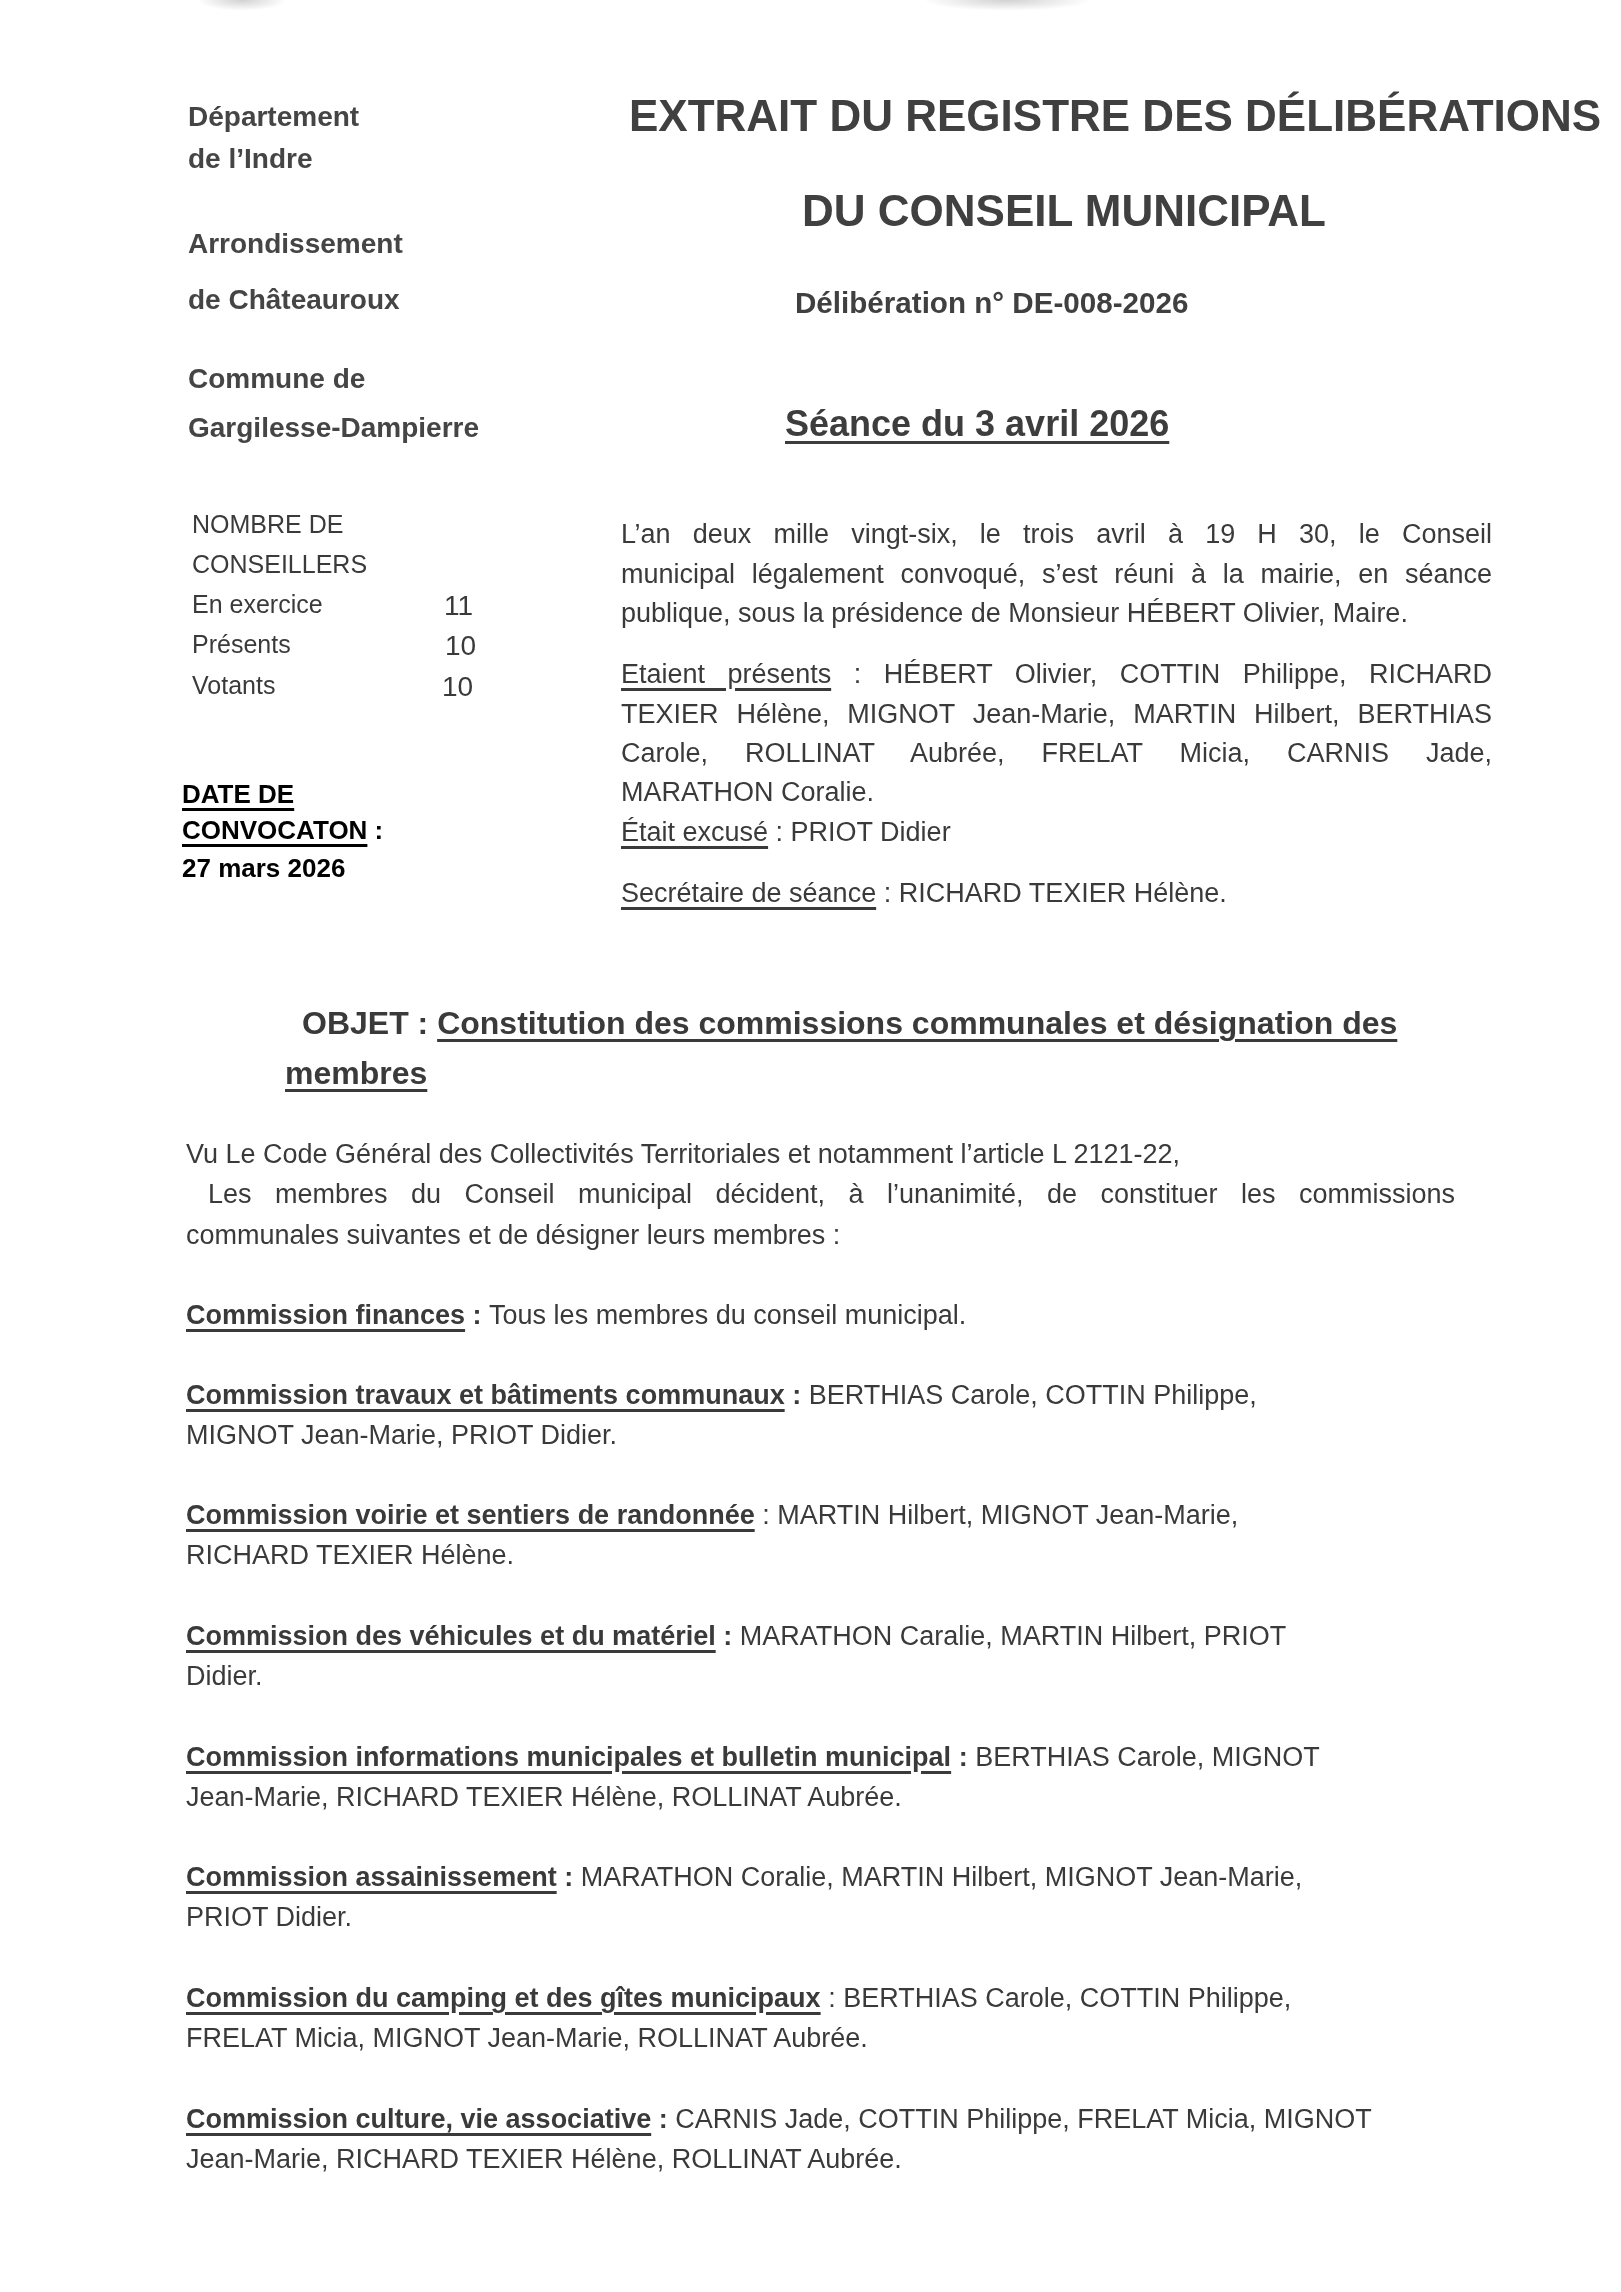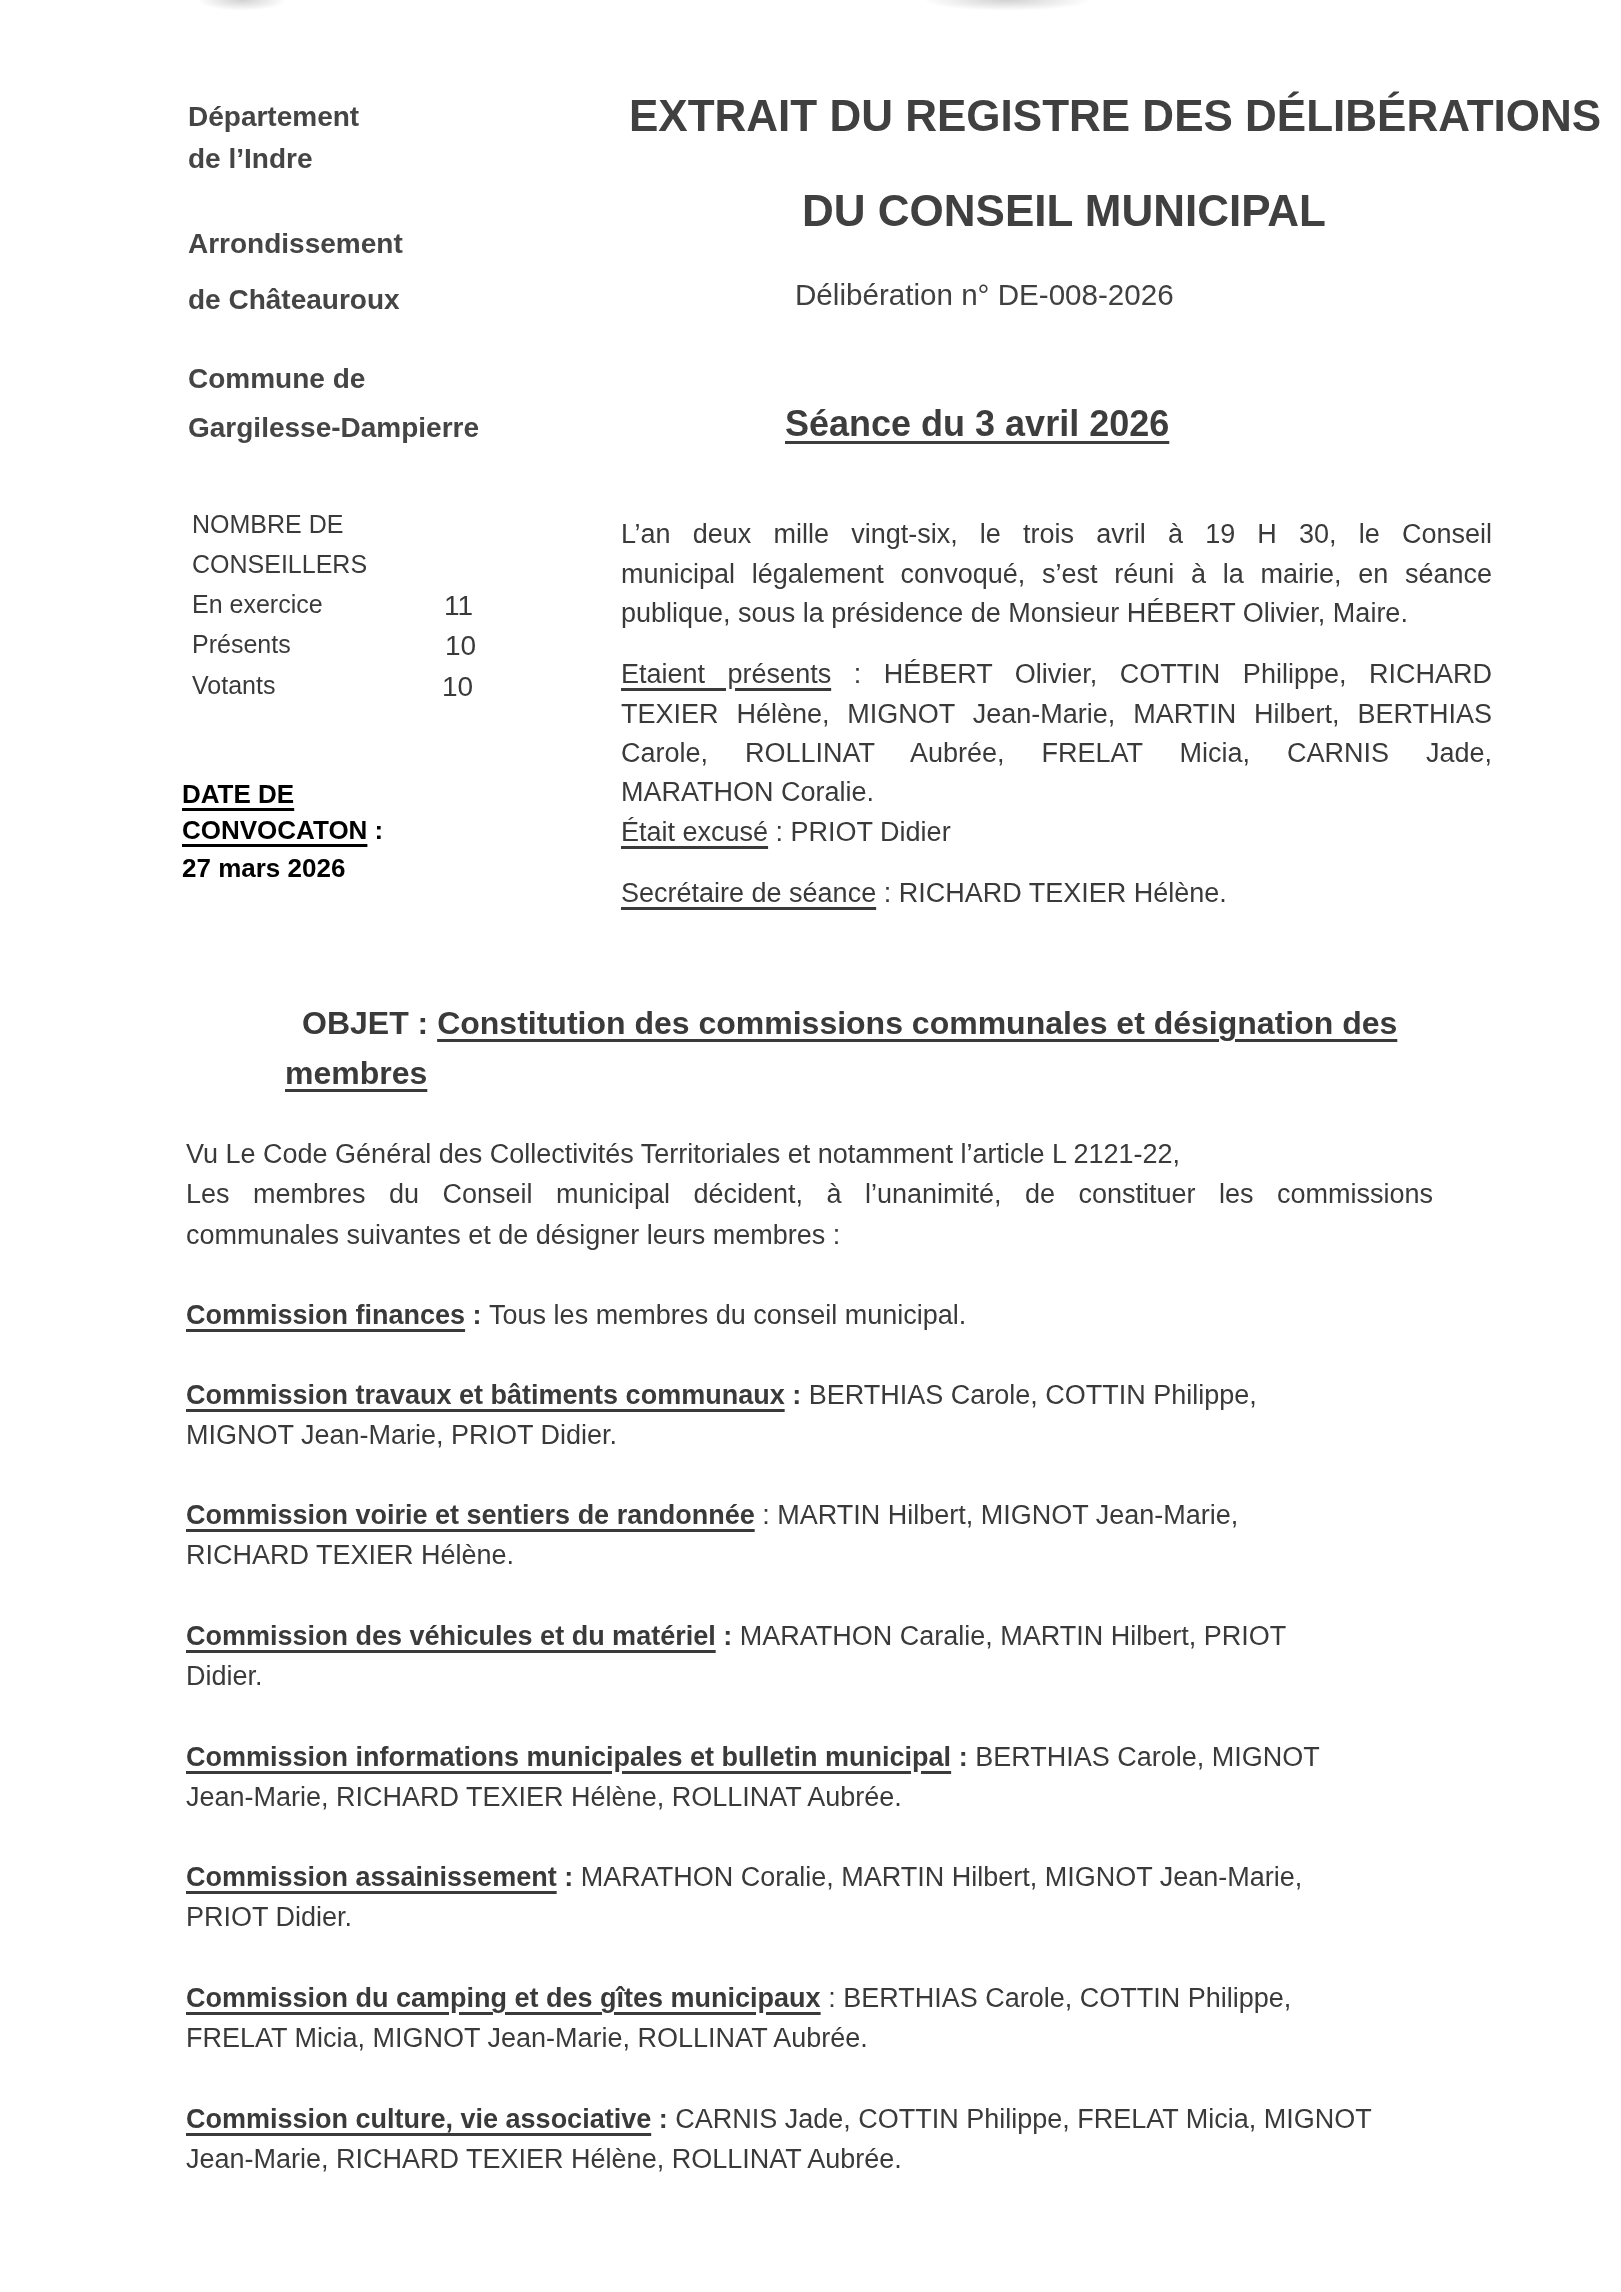--- a/index.html
+++ b/index.html
@@ -2,30 +2,30 @@
 <html style="font-size:14.3px"><head>
 <meta charset="utf-8">
 <style>
   html, body { margin:0; padding:0; background:#ffffff; }
   body { width:1621px; height:2293px; position:relative; overflow:hidden;
          font-family:"Liberation Sans", sans-serif; color:#3b3b3b; }
   .abs { position:absolute; white-space:nowrap; }
   .u { text-decoration:underline; text-decoration-thickness:2.7px; text-underline-offset:4.5px; }
   .hdr-left { font-size:28px; font-weight:bold; color:#454545; left:188px; }
   .title { font-size:44px; font-weight:bold; color:#404040; }
-  .sub { font-size:29.6px; font-weight:normal; color:#404040; }
+  .sub { font-size:29.6px; font-weight:bold; color:#404040;margin-top:8px; }
   .seance { font-size:36px; font-weight:bold; color:#3d3d3d; }
   .cnt { font-size:25px; color:#3a3a3a; left:192px; }
   .num { font-size:28px; color:#3a3a3a;margin-left:20px; }
   .date { font-size:26px; font-weight:bold; color:#000000; left:182px; }
   .para { font-size:27px; color:#3a3a3a; left:621px; width:871px; text-align:justify; text-align-last:justify; white-space:nowrap; }
   .para.last { text-align-last:left; }
   .objet { font-size:32px; font-weight:bold; color:#3a3a3a; }
   .body { font-size:27px; color:#3a3a3a; left:186px; }
-  .body.just { width:1247px; text-align:justify; text-align-last:justify; }
+  .body.just { width:1247px; text-align:justify; text-align-last:justify;margin-left:22px; }
   .ck { font-weight:bold; }
   .scan-shadow { position:absolute; top:0; height:10.7px; border-radius:0 0 50% 50%;
                  background:radial-gradient(ellipse at top, rgba(0,0,0,0.18), rgba(0,0,0,0) 70%); }
 </style>
 </head>
 <body>
 
 <div class="scan-shadow" style="left:197px;width:90px;"></div>
 <div class="scan-shadow" style="left:922px;width:170px;"></div>
 

